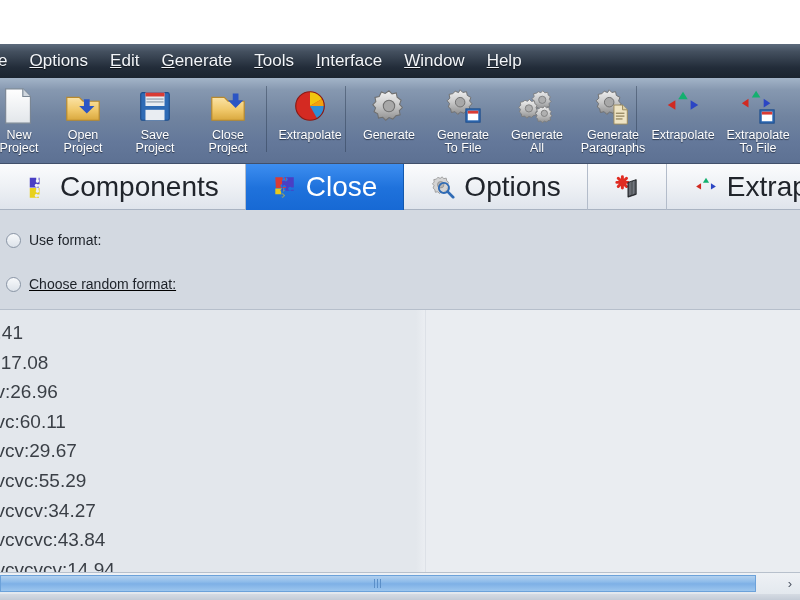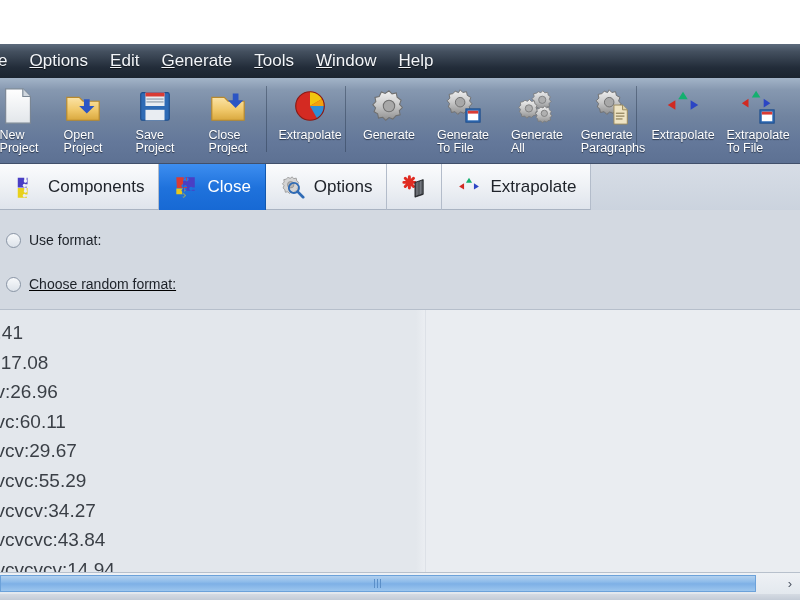--- a/index.html
+++ b/index.html
@@ -91,45 +91,46 @@
     position: relative;
     flex: 0 0 auto;
   }
   .tool-icon {
     width: 42px; height: 42px;
     display: flex; align-items: center; justify-content: center;
     margin-bottom: 2px;
   }
   .tool-label {
     font-size: 12.5px; color: #ffffff; line-height: 13px;
+    text-align: center;
     text-shadow: 0 1px 1px rgba(20,30,45,0.75);
     white-space: pre-line;
   }
   .tool-sep {
     width: 1px; height: 66px; margin-top: 8px;
     background: linear-gradient(to bottom, rgba(255,255,255,0.02), rgba(255,255,255,0.33), rgba(255,255,255,0.02));
     border-left: 1px solid rgba(40,55,78,0.45);
     flex: 0 0 auto;
   }
 
   
   .tabbar {
     position: absolute; left: 0; top: 164px;
     width: 800px; height: 46px;
     background: linear-gradient(to bottom, #d7dde6 0%, #cbd3de 100%);
     display: flex; align-items: stretch;
     overflow: hidden;
   }
   .tab {
     display: flex; align-items: center; gap: 8px;
-    padding: 0 14px;
+    padding: 0 26px;
     background: linear-gradient(to bottom, #fbfcfd 0%, #eef1f5 50%, #dfe4ec 100%);
     border-right: 1px solid #b3bcca;
     border-bottom: 1px solid #a9b3c2;
-    font-size: 17px; color: #20242b;
+    font-size: 28px; color: #20242b;
     white-space: nowrap;
     flex: 0 0 auto;
   }
   .tab.active {
     background: linear-gradient(to bottom, #3d8ef0 0%, #1f72dc 52%, #1769d4 100%);
     color: #ffffff;
     border-right: 1px solid #1258ae;
     border-bottom: none;
   }
   .tab-icon {
@@ -239,20 +240,21 @@
 
 <div id="app">
 
 
   <div class="menubar" id="menubar">
       <div class="menu-item clipped">e</div>
       <div class="menu-item"><span class="u">O</span>ptions</div>
       <div class="menu-item"><span class="u">E</span>dit</div>
       <div class="menu-item"><span class="u">G</span>enerate</div>
       <div class="menu-item"><span class="u">T</span>ools</div>
+      <div class="menu-item"><span class="u">I</span>nterface</div>
       <div class="menu-item"><span class="u">W</span>indow</div>
       <div class="menu-item"><span class="u">H</span>elp</div>
     </div>
 
   <div class="toolbar" id="toolbar">
     <svg width="0" height="0" style="position:absolute">
       <defs>
         <linearGradient id="gGear" x1="0" y1="0" x2="0" y2="1">
           <stop offset="0" stop-color="#f2f2f2"></stop>
             <stop offset="0.5" stop-color="#c9c9c9"></stop>

